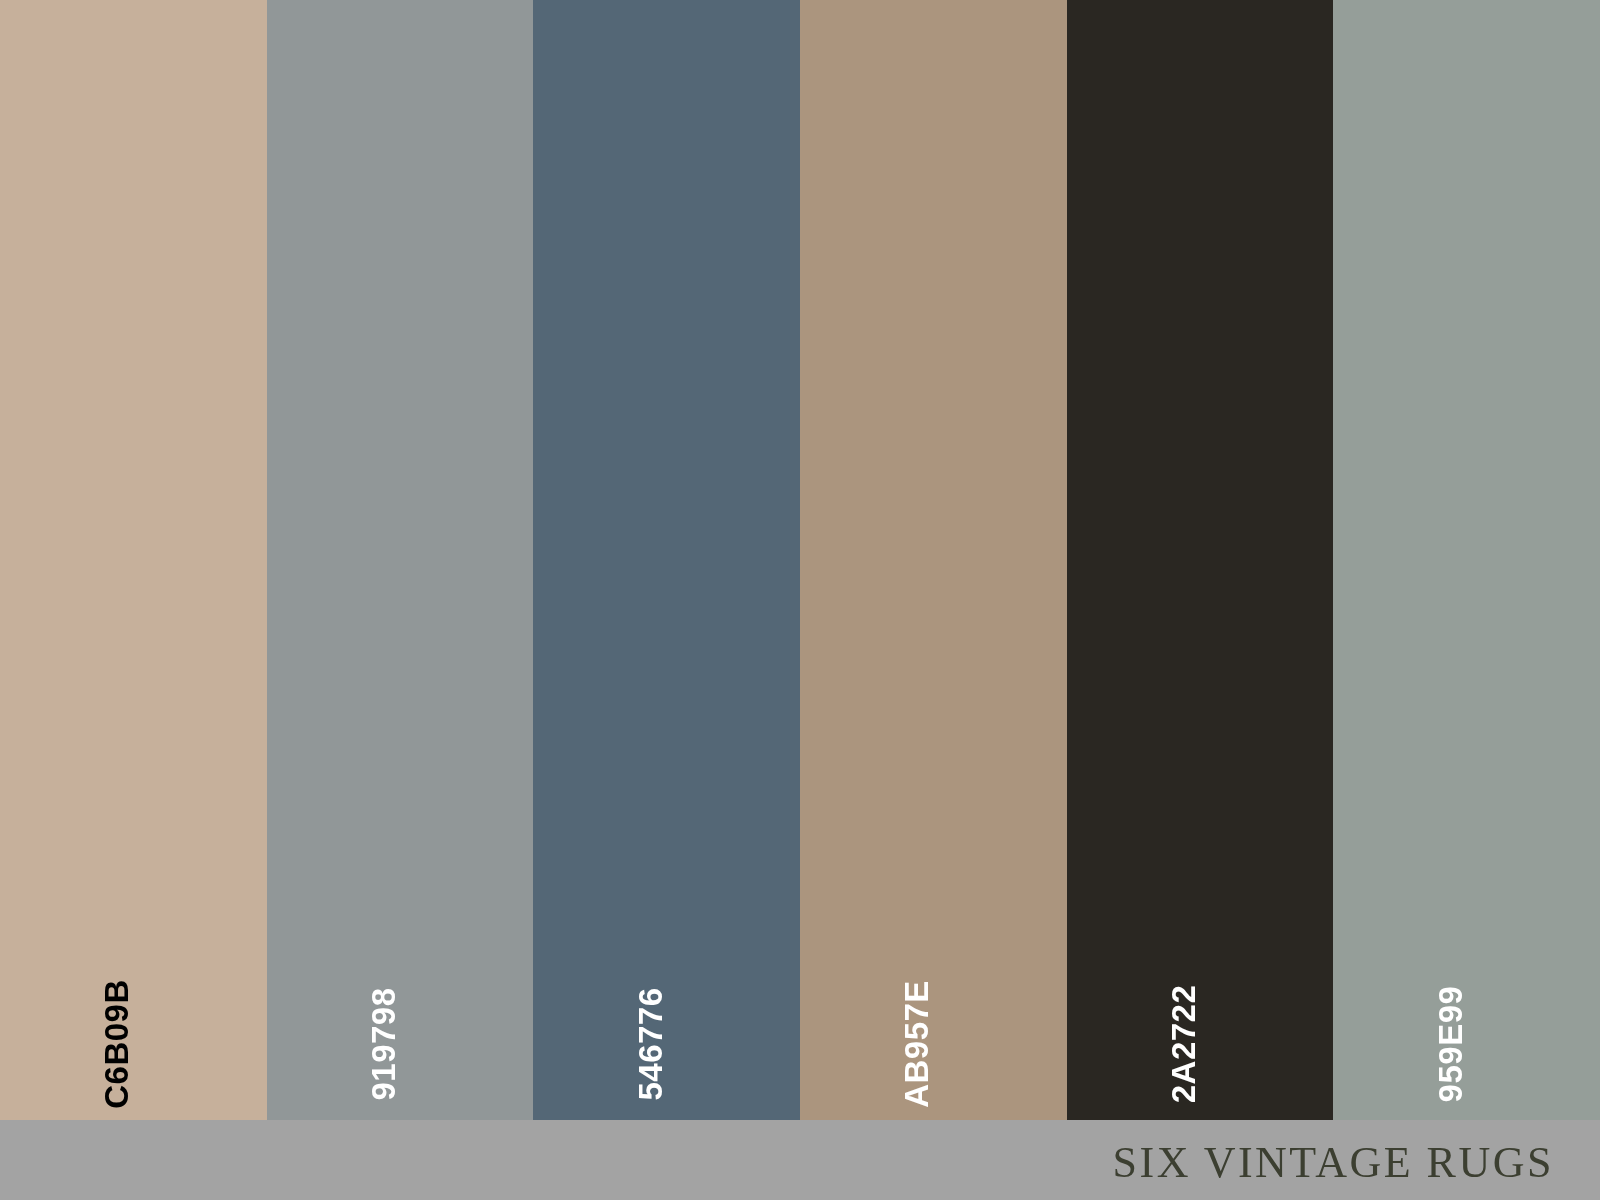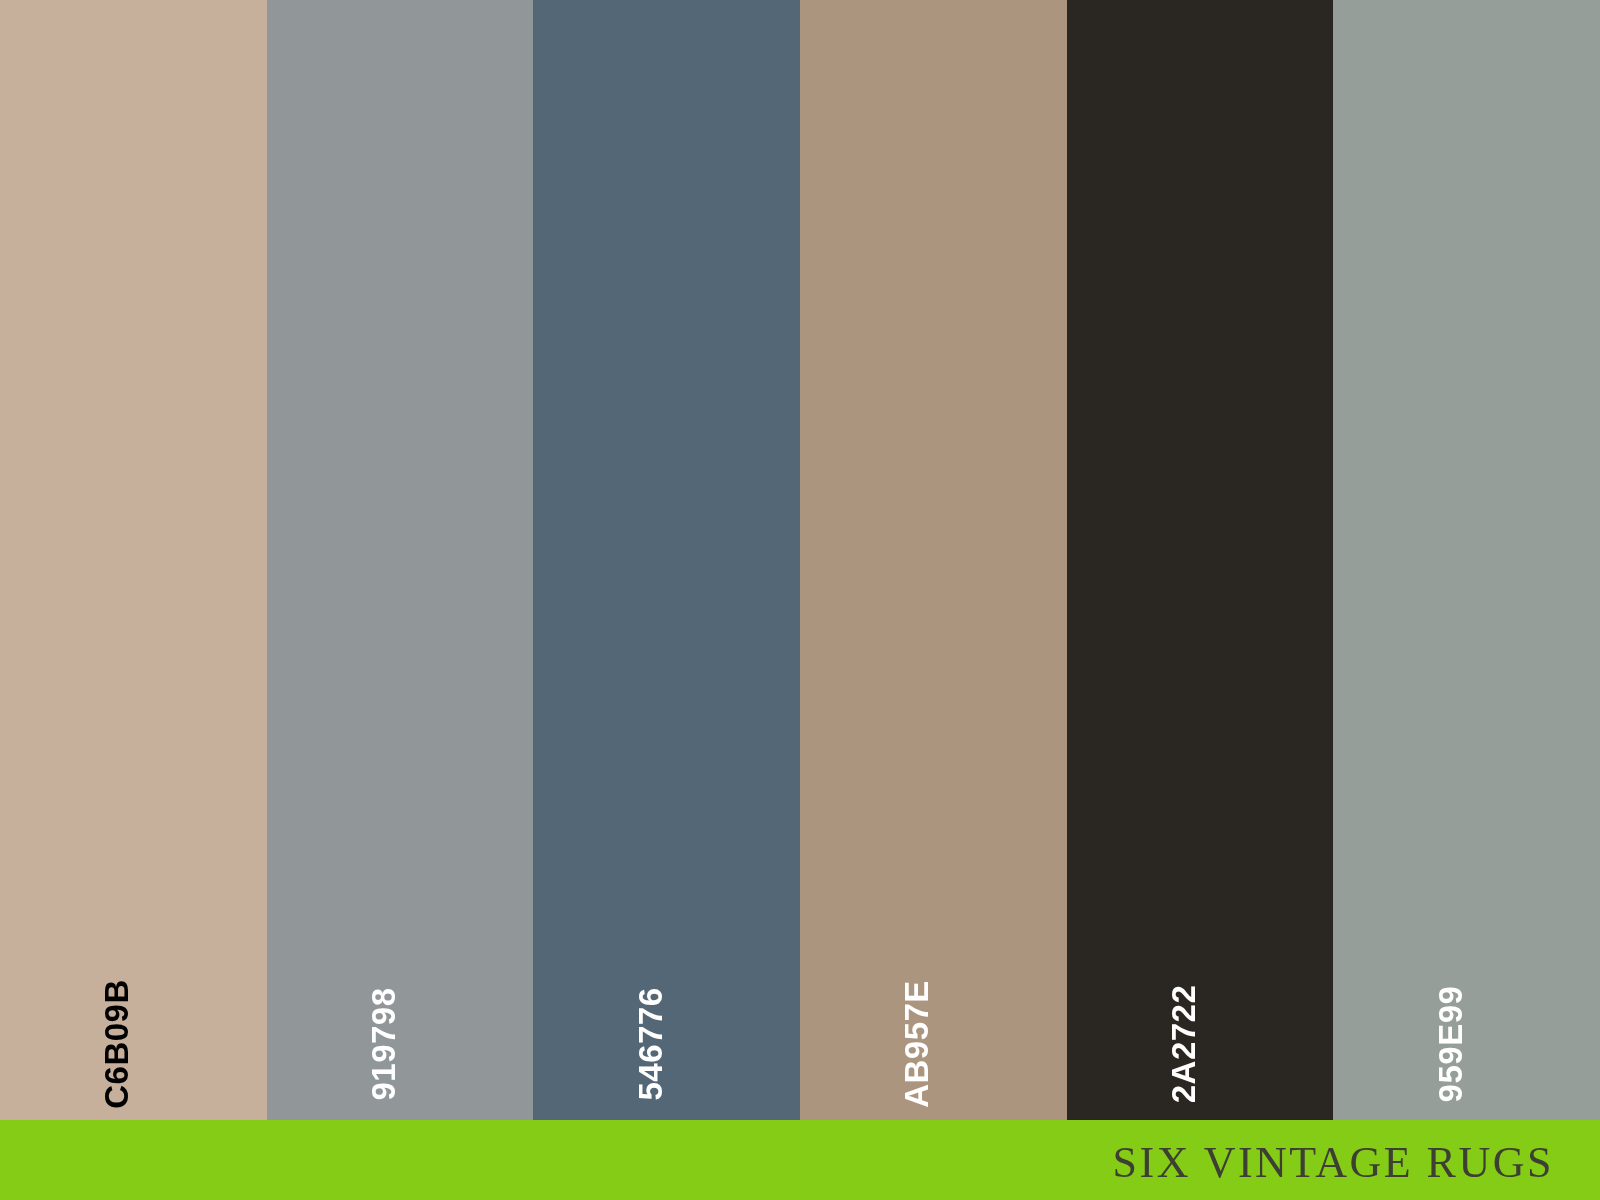--- a/index.html
+++ b/index.html
@@ -99,17 +99,17 @@
     <div class="swatch" style="background: rgb(42, 39, 34);">
       <span class="swatch-label" style="color: rgb(255, 255, 255);">2A2722</span>
     </div>
 
     <div class="swatch" style="background: rgb(149, 158, 153);">
       <span class="swatch-label" style="color: rgb(255, 255, 255);">959E99</span>
     </div>
 
   </div>
 
-  <div id="footer-bar" style="background: #84cc16;">
+  <div id="footer-bar" style="background: #a3a3a3;">
     <div id="brand-wordmark" style="color: rgb(60, 63, 49);">SIX VINTAGE RUGS</div>
   </div>
 
 </div>
 
 </body></html>

